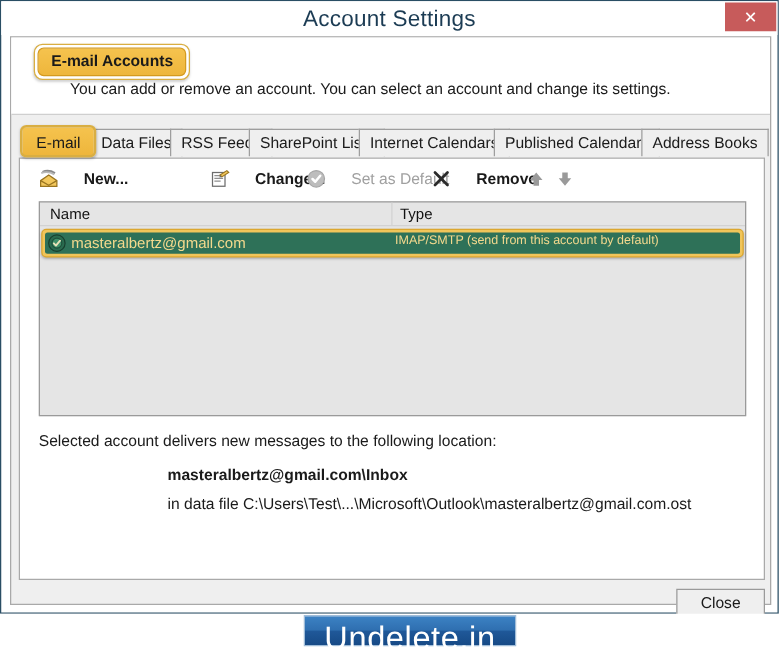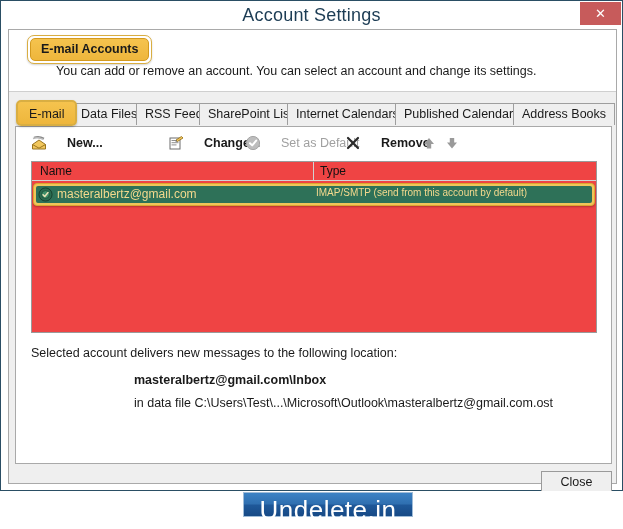--- a/index.html
+++ b/index.html
@@ -174,21 +174,21 @@
   }
   .tb-ico { width: 16px; height: 16px; position: relative; flex: 0 0 16px; }
 
   
   #listbox {
     position: absolute;
     left: 15px; top: 34px;
     width: 566px;
     height: 172px;
     box-sizing: border-box;
-    background: #ef4444;
+    background: #e5e5e5;
     border: 1px solid #9a9a9a;
   }
   #list-head {
     position: absolute;
     left: 0; top: 0;
     width: 100%;
     height: 19px;
     border-bottom: 1px solid #d2d2d2;
     box-sizing: border-box;
   }

